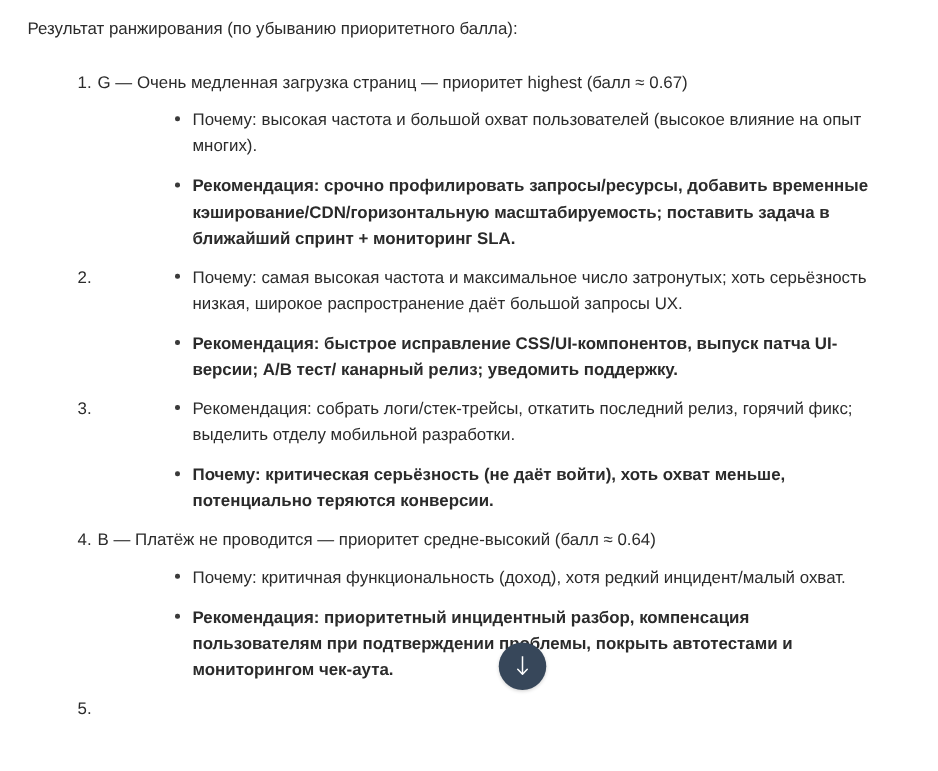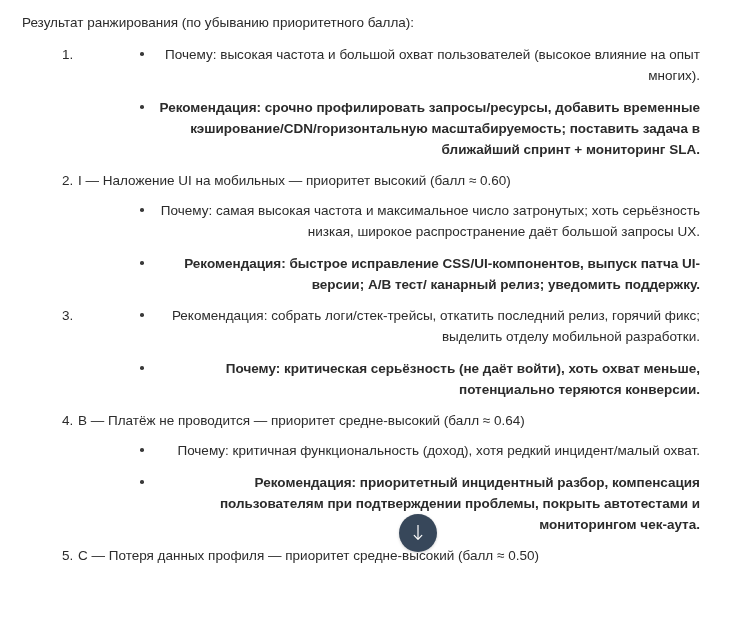--- a/index.html
+++ b/index.html
@@ -23,21 +23,21 @@
     width: 750px;
     height: 617px;
     box-sizing: border-box;
     padding: 12px 22px 0 22px;
   }
 
   .intro {
     font-size: 13.5px;
     line-height: 21px;
     color: #2b2b2b;
-    margin: 0 0 11px 0;
+    margin: 0 0 22px 0;
   }
 
   
   .rank-list {
     list-style: none;
     margin: 0;
     padding: 0;
   }
 
   .rank-item {
@@ -63,21 +63,20 @@
   .rank-title {
     padding-left: 16px;
     display: inline-block;
   }
 
   
   .sub-list {
     list-style: none;
     margin: 9px 0 0 0;
     padding: 0;
-    text-align: right;
   }
 
   .sub-item {
     position: relative;
     font-size: 13.5px;
     line-height: 21px;
     color: #2b2b2b;
     padding-left: 132px;
     margin-bottom: 11px;
     padding-right: 28px;
@@ -126,37 +125,37 @@
 
 <div class="page">
 
   <p class="intro">Результат ранжирования (по убыванию приоритетного балла):</p>
 
   <ol class="rank-list">
 
     <li class="rank-item">
       <div class="rank-head">
         <span class="rank-num">1.</span>
+        <span class="rank-title">G — Очень медленная загрузка страниц — приоритет highest (балл ≈ 0.67)</span>
       </div>
       <ul class="sub-list">
         <li class="sub-item">
           <span class="bullet-dot"></span>
           <span>Почему: высокая частота и большой охват пользователей (высокое влияние на опыт многих).</span>
         </li>
         <li class="sub-item">
           <span class="bullet-dot"></span>
           <span>Рекомендация: срочно профилировать запросы/ресурсы, добавить временные кэширование/CDN/горизонтальную масштабируемость; поставить задача в ближайший спринт + мониторинг SLA.</span>
         </li>
       </ul>
     </li>
 
     <li class="rank-item">
       <div class="rank-head">
         <span class="rank-num">2.</span>
-        <span class="rank-title">I — Наложение UI на мобильных — приоритет высокий (балл ≈ 0.60)</span>
       </div>
       <ul class="sub-list">
         <li class="sub-item">
           <span class="bullet-dot"></span>
           <span>Почему: самая высокая частота и максимальное число затронутых; хоть серьёзность низкая, широкое распространение даёт большой запросы UX.</span>
         </li>
         <li class="sub-item">
           <span class="bullet-dot"></span>
           <span>Рекомендация: быстрое исправление CSS/UI-компонентов, выпуск патча UI-версии; A/B тест/ канарный релиз; уведомить поддержку.</span>
         </li>
@@ -192,21 +191,20 @@
         <li class="sub-item">
           <span class="bullet-dot"></span>
           <span>Рекомендация: приоритетный инцидентный разбор, компенсация пользователям при подтверждении проблемы, покрыть автотестами и мониторингом чек-аута.</span>
         </li>
       </ul>
     </li>
 
     <li class="rank-item">
       <div class="rank-head">
         <span class="rank-num">5.</span>
-        <span class="rank-title">C — Потеря данных профиля — приоритет средне-высокий (балл ≈ 0.50)</span>
       </div>
     </li>
 
   </ol>
 
   <button class="scroll-down-btn" aria-label="scroll down">
     <span>
       <svg width="14" height="20" viewBox="0 0 14 20" aria-hidden="true">
         <line x1="7" y1="2" x2="7" y2="16" stroke="#ffffff" stroke-width="1.2"></line>
         <polyline points="3.2,12.4 7,16.4 10.8,12.4" fill="none" stroke="#ffffff" stroke-width="1.2" stroke-linecap="round" stroke-linejoin="round"></polyline>

